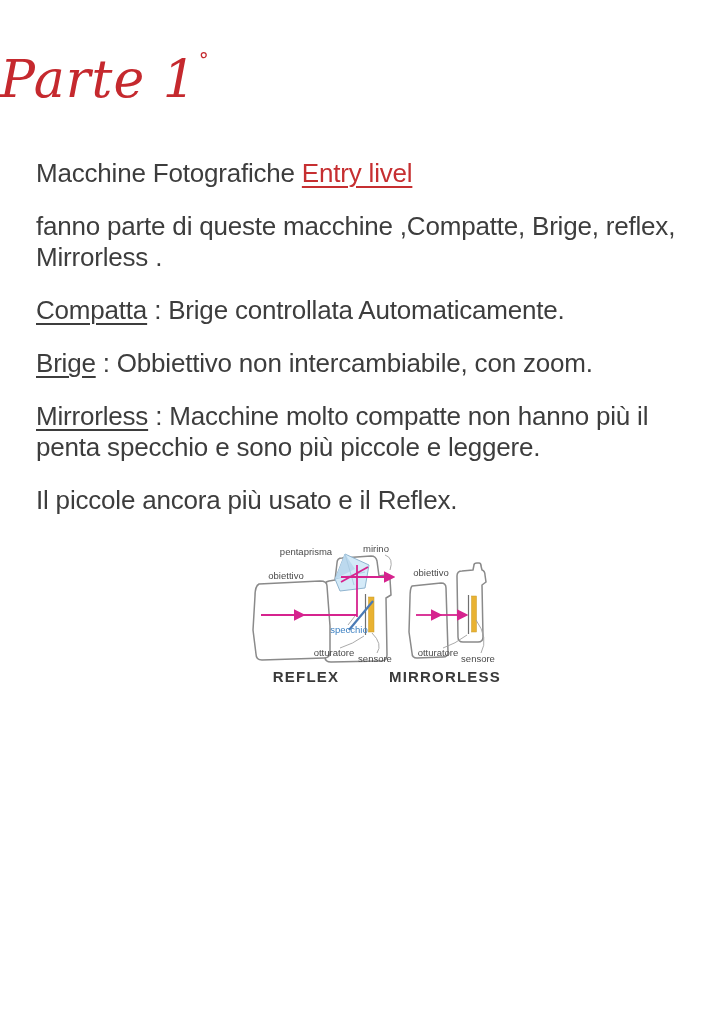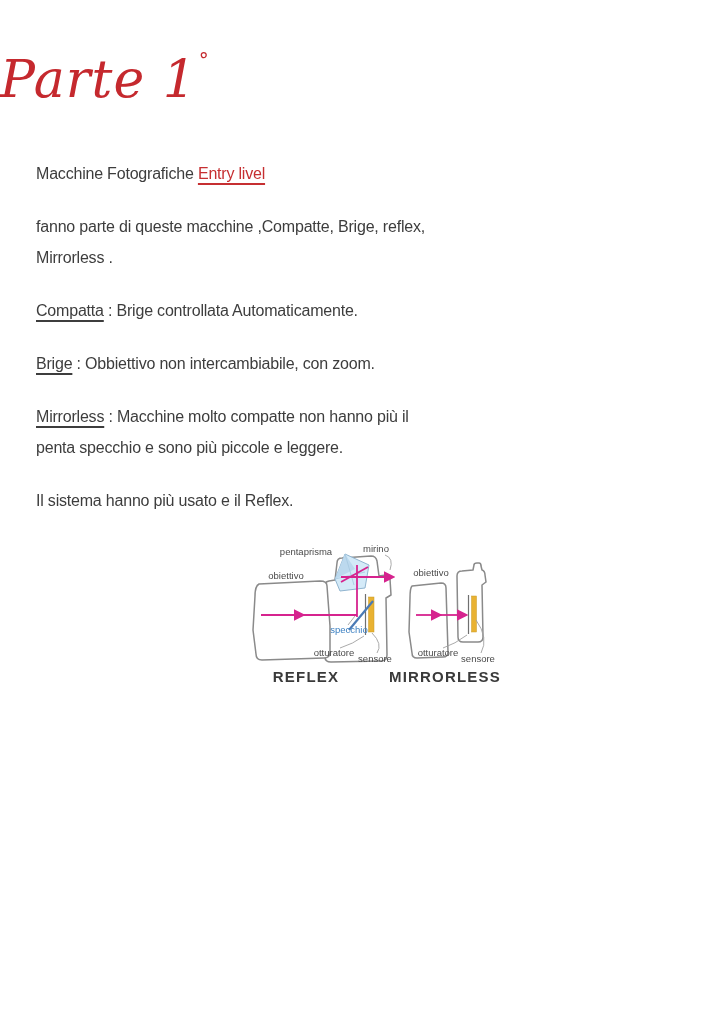--- a/index.html
+++ b/index.html
@@ -8,21 +8,21 @@
     overflow:hidden; font-family:"Liberation Sans","DejaVu Sans",sans-serif;
   }
   .title {
     margin:0; padding-top:48px; height:86px; text-align:left;
     font-family:"DejaVu Serif",serif; font-style:italic; font-weight:400;
     font-size:52px; color:#c5292e; letter-spacing:1px;
   }
   .title .deg { font-size:20px; vertical-align:30px; margin-left:2px; }
   .content { padding:24px 36px 0 36px; }
   .content p {
-    margin:0 0 22px 0; font-size:16px; line-height:31px; color:#3d3d3d;
+    margin:0 0 22px 0; font-size:26px; line-height:31px; color:#3d3d3d;
     white-space:pre-line; letter-spacing:-0.2px;
   }
   .term {
     text-decoration:underline; text-underline-offset:4px;
     text-decoration-thickness:1.6px;
     margin-top:44px;
   }
   .red-link {
     color:#c62f31; text-decoration:underline; text-underline-offset:4px;
     text-decoration-thickness:1.6px; cursor:pointer;
@@ -48,21 +48,21 @@
 Mirrorless .</p>
 
     <p><span class="term">Compatta</span><span> : Brige controllata Automaticamente.</span></p>
 
     <p><span class="term">Brige</span><span> : Obbiettivo non intercambiabile, con zoom.</span></p>
 
 
     <p><span class="term">Mirrorless</span><span> : Macchine molto compatte non hanno più il
 penta specchio e sono più piccole  e leggere.</span></p>
 
-    <p>Il sistema hanno più usato e il Reflex.</p>
+    <p>Il piccole ancora più usato e il Reflex.</p>
 
     <div class="diagram">
       <svg width="286" height="160" viewBox="0 0 286 160">
         <defs>
           <marker id="arr" viewBox="0 0 10 10" refX="8" refY="5" markerWidth="6.5" markerHeight="6.5" orient="auto">
             <path d="M0,0 L10,5 L0,10 Z" fill="#d6238e"></path>
           </marker>
         </defs>
 
         <g>

